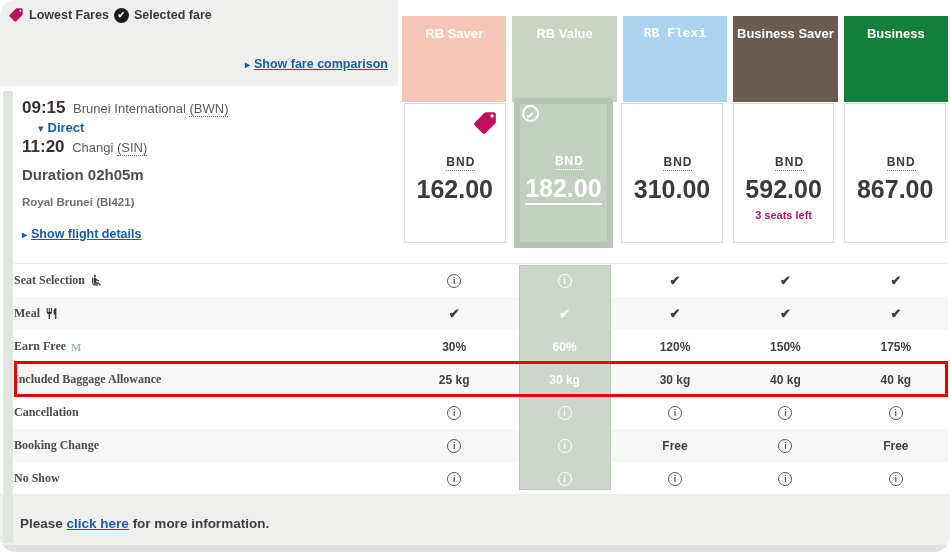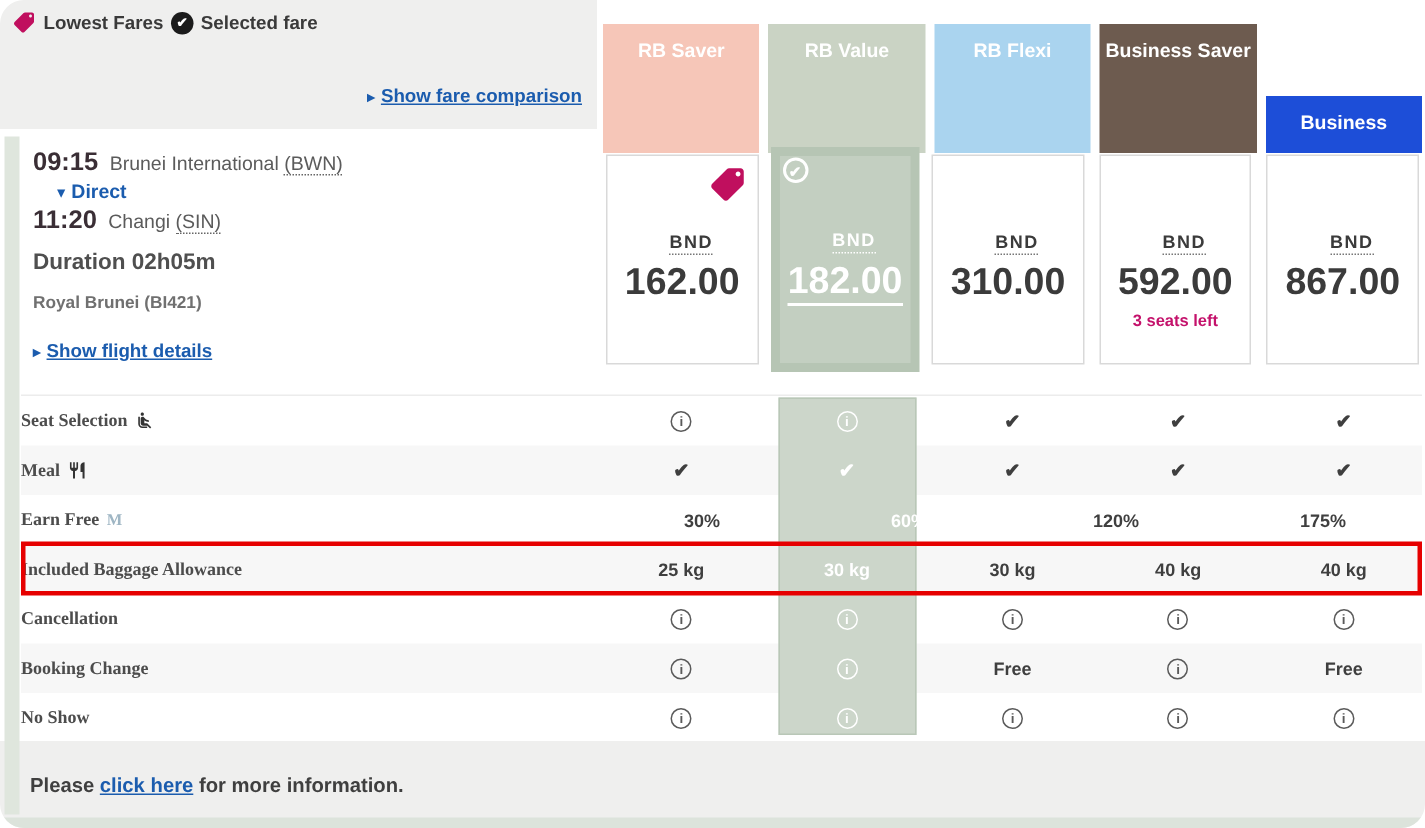--- a/index.html
+++ b/index.html
@@ -101,23 +101,23 @@
       <span>Selected fare</span>
     </div>
     <div class="cmp-link">
       <span class="tri">▸</span><a>Show fare comparison</a>
     </div>
   </div>
 
   <div class="heads">
     <div class="head" style="background-color: rgb(246, 198, 184);">RB Saver</div>
     <div class="head" style="background-color: rgb(202, 211, 196);">RB Value</div>
-    <div class="head" style="background-color: rgb(170, 212, 239);">RB Flexi</div>
+    <div class="head" style="background-color: rgb(170, 212, 239); font-family: Liberation Mono, monospace;">RB Flexi</div>
     <div class="head" style="background-color: rgb(109, 91, 79);">Business Saver</div>
-    <div class="head" style="background-color: #1d4ed8; margin-top: 48px;">Business</div>
+    <div class="head" style="background-color: #15803d;">Business</div>
   </div>
 
   <div class="leftbar"></div>
 
   <div class="flight">
     <div>
       <span class="time">09:15</span>
       <span>Brunei International</span>
       <span class="code">(BWN)</span>
     </div>
@@ -233,20 +233,21 @@
 
     <div class="frow">
       <div class="flabel">
         <span>Earn Free</span>
         <span class="mic">M</span>
       </div>
       <div class="fvals">
         <div class="fval cellval">30%</div>
         <div class="fval cellval sel">60%</div>
         <div class="fval cellval">120%</div>
+        <div class="fval cellval">150%</div>
         <div class="fval cellval">175%</div>
       </div>
     </div>
 
     <div class="frow alt">
       <div class="flabel">
         <span>Included Baggage Allowance</span>
       </div>
       <div class="fvals">
         <div class="fval cellval">25 kg</div>

